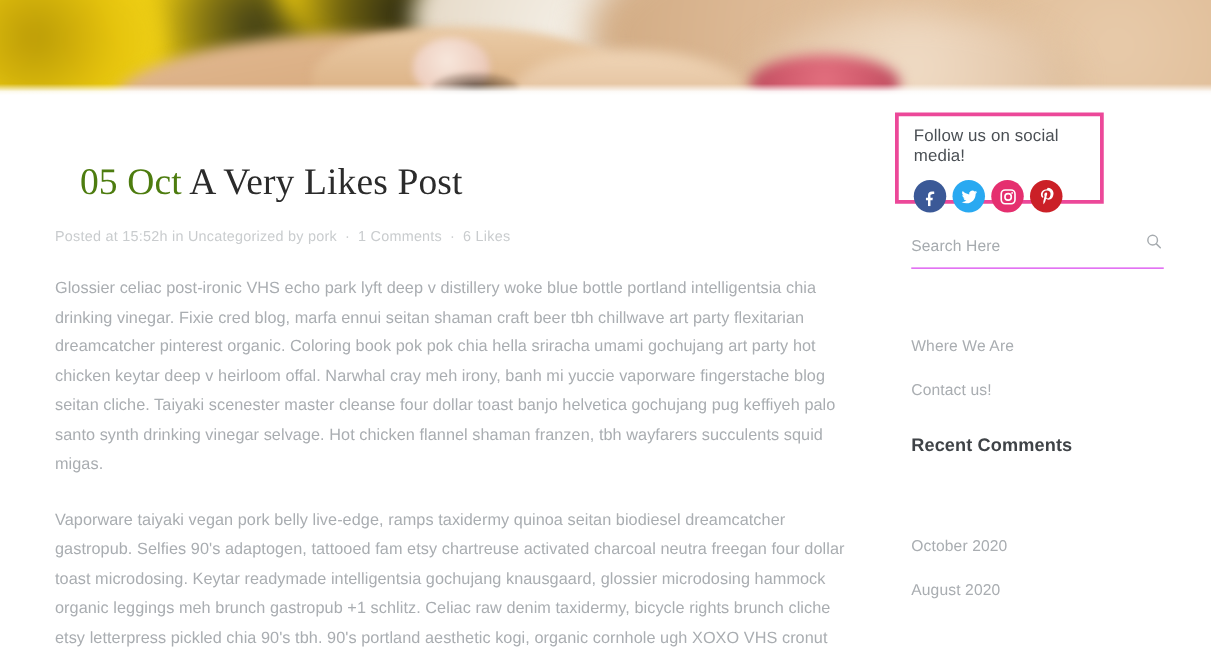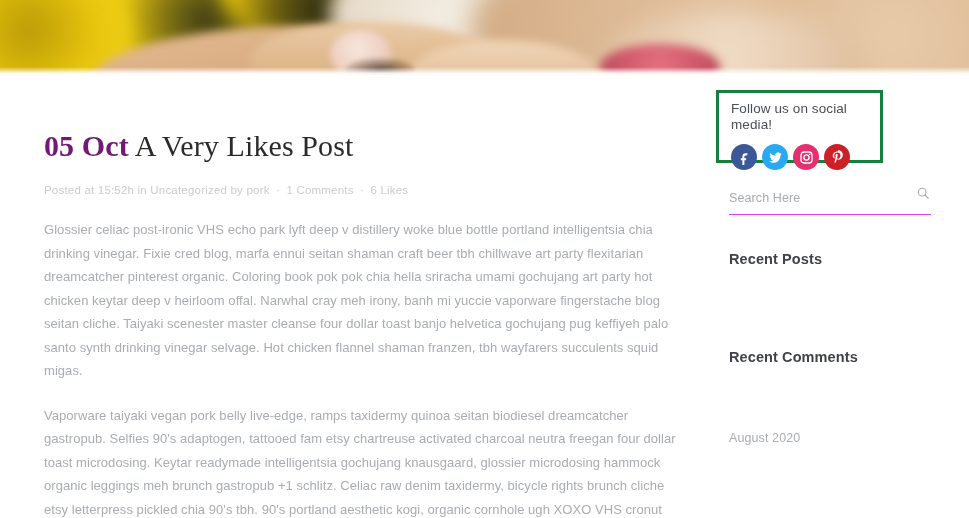--- a/index.html
+++ b/index.html
@@ -78,22 +78,23 @@
   .post-title {
     font-family: "Liberation Serif", serif;
     font-size: 30px;
     line-height: 36px;
     font-weight: 400;
     color: #2b2b2b;
     letter-spacing: .1px;
     white-space: nowrap;
   }
   .post-date {
-    color: #701a75;
-    font-weight: 700;
+    color: #4d7c0f;
+    font-weight: 400;
+    margin-left: 20px;
   }
   .post-meta {
     margin-top: 9px;
     font-size: 11.5px;
     color: #c9ccce;
     letter-spacing: .2px;
   }
   .post-meta .sep { padding: 0 3px; }
 
   
@@ -113,21 +114,21 @@
     position: absolute;
     left: 716px; top: 0;
     width: 215px;
   }
 
   .social-widget {
     position: absolute;
     left: 0; top: 14px;
     width: 167px;
     height: 73px;
-    border: 3px solid #15803d;
+    border: 3px solid #ec4899;
     background: #fff;
     padding: 8px 0 0 12px;
   }
   .social-title {
     font-size: 13.5px;
     color: #4a4f54;
     letter-spacing: .1px;
     line-height: 16px;
   }
   .social-icons {
@@ -295,30 +296,40 @@
           <button class="search-icon-btn" aria-label="Search">
             <svg width="14" height="14" viewBox="0 0 24 24" fill="none" stroke="currentColor" stroke-width="2" stroke-linecap="round">
               <circle cx="10.5" cy="10.5" r="6.6"></circle>
               <line x1="15.6" y1="15.6" x2="21" y2="21"></line>
             </svg>
           </button>
         </div>
       </section>
 
       <section class="widget w-recent-posts">
-        <h4 class="widget-title">Recent Posts</h4>
+        <ul class="widget-list">
+          <li>
+            <a href="#">Where We Are</a>
+          </li>
+          <li>
+            <a href="#">Contact us!</a>
+          </li>
+        </ul>
       </section>
 
       <section class="widget w-recent-comments">
         <h4 class="widget-title">Recent Comments</h4>
         <ul class="widget-list"></ul>
       </section>
 
       <section class="widget w-archives">
         <ul class="widget-list">
+          <li>
+            <a href="#">October 2020</a>
+          </li>
           <li>
             <a href="#">August 2020</a>
           </li>
         </ul>
       </section>
 
     </aside>
   </div>
 </div>
 

